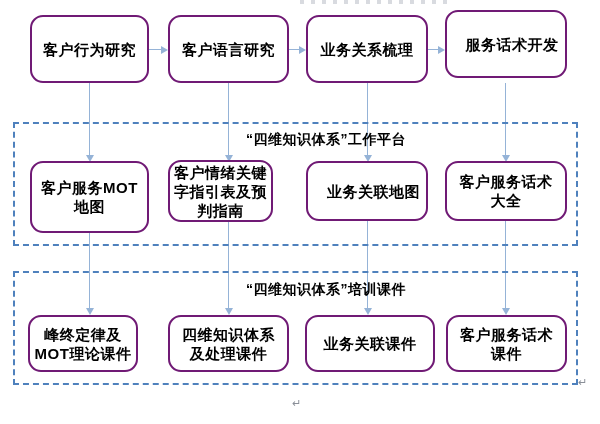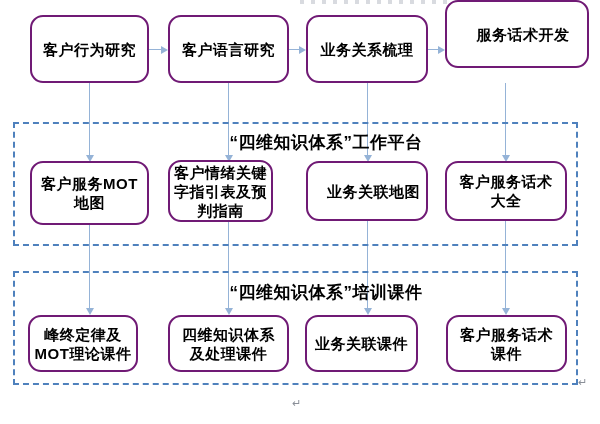--- a/index.html
+++ b/index.html
@@ -43,21 +43,21 @@
   .dashed-rect {
     position: absolute;
     box-sizing: border-box;
     border: 2px dashed #4F81BD;
     background: transparent;
     z-index: 1;
   }
   .section-title {
     position: absolute;
     text-align: center;
-    font-size: 17px;
+    font-size: 14px;
     font-weight: 700;
     color: #000000;
     letter-spacing: 0.5px;
     z-index: 2;
   }
   
   .vline {
     position: absolute;
     width: 1px;
     background: #95B3D7;
@@ -127,28 +127,28 @@
 
   <div class="box" style="left:30px;  top:15px; width:119px; height:68px;">
     <span class="box-label">客户行为研究</span>
   </div>
   <div class="box" style="left:168px; top:15px; width:121px; height:68px;">
     <span class="box-label">客户语言研究</span>
   </div>
   <div class="box" style="left:306px; top:15px; width:122px; height:68px;">
     <span class="box-label">业务关系梳理</span>
   </div>
-  <div class="box" style="left:445px; top:0; width:144px; height:68px;padding-left:12px;">
+  <div class="box" style="left:445px; top:10px; width:122px; height:68px;padding-left:12px;">
     <span class="box-label">服务话术开发</span>
   </div>
 
   <div class="dashed-rect" style="left:13px; top:122px; width:565px; height:124px;"></div>
   <div class="section-title" style="left:56px; top:131px; width:540px;">“四维知识体系”工作平台</div>
 
-  <div class="box" style="left:30px;  top:161px; width:119px; height:64px;">
+  <div class="box" style="left:30px;  top:161px; width:119px; height:72px;">
     <span class="box-label">客户服务MOT
 地图</span>
   </div>
   <div class="box" style="left:168px; top:160px; width:105px; height:62px;">
     <span class="box-label">客户情绪关键
 字指引表及预
 判指南</span>
   </div>
   <div class="box" style="left:306px; top:161px; width:122px; height:60px;padding-left:13px;">
     <span class="box-label">业务关联地图</span>
@@ -162,21 +162,21 @@
   <div class="section-title" style="left:56px; top:281px; width:540px;">“四维知识体系”培训课件</div>
 
   <div class="box" style="left:28px;  top:315px; width:110px; height:57px;">
     <span class="box-label">峰终定律及
 MOT理论课件</span>
   </div>
   <div class="box" style="left:168px; top:315px; width:121px; height:57px;">
     <span class="box-label">四维知识体系
 及处理课件</span>
   </div>
-  <div class="box" style="left:305px; top:315px; width:113px; height:57px;">
+  <div class="box" style="left:305px; top:315px; width:130px; height:57px;">
     <span class="box-label">业务关联课件</span>
   </div>
   <div class="box" style="left:446px; top:315px; width:121px; height:57px;">
     <span class="box-label">客户服务话术
 课件</span>
   </div>
 
   <span class="return-mark" style="left:578px; top:377px;">↵</span>
   <span class="return-mark" style="left:292px; top:398px;">↵</span>
 

